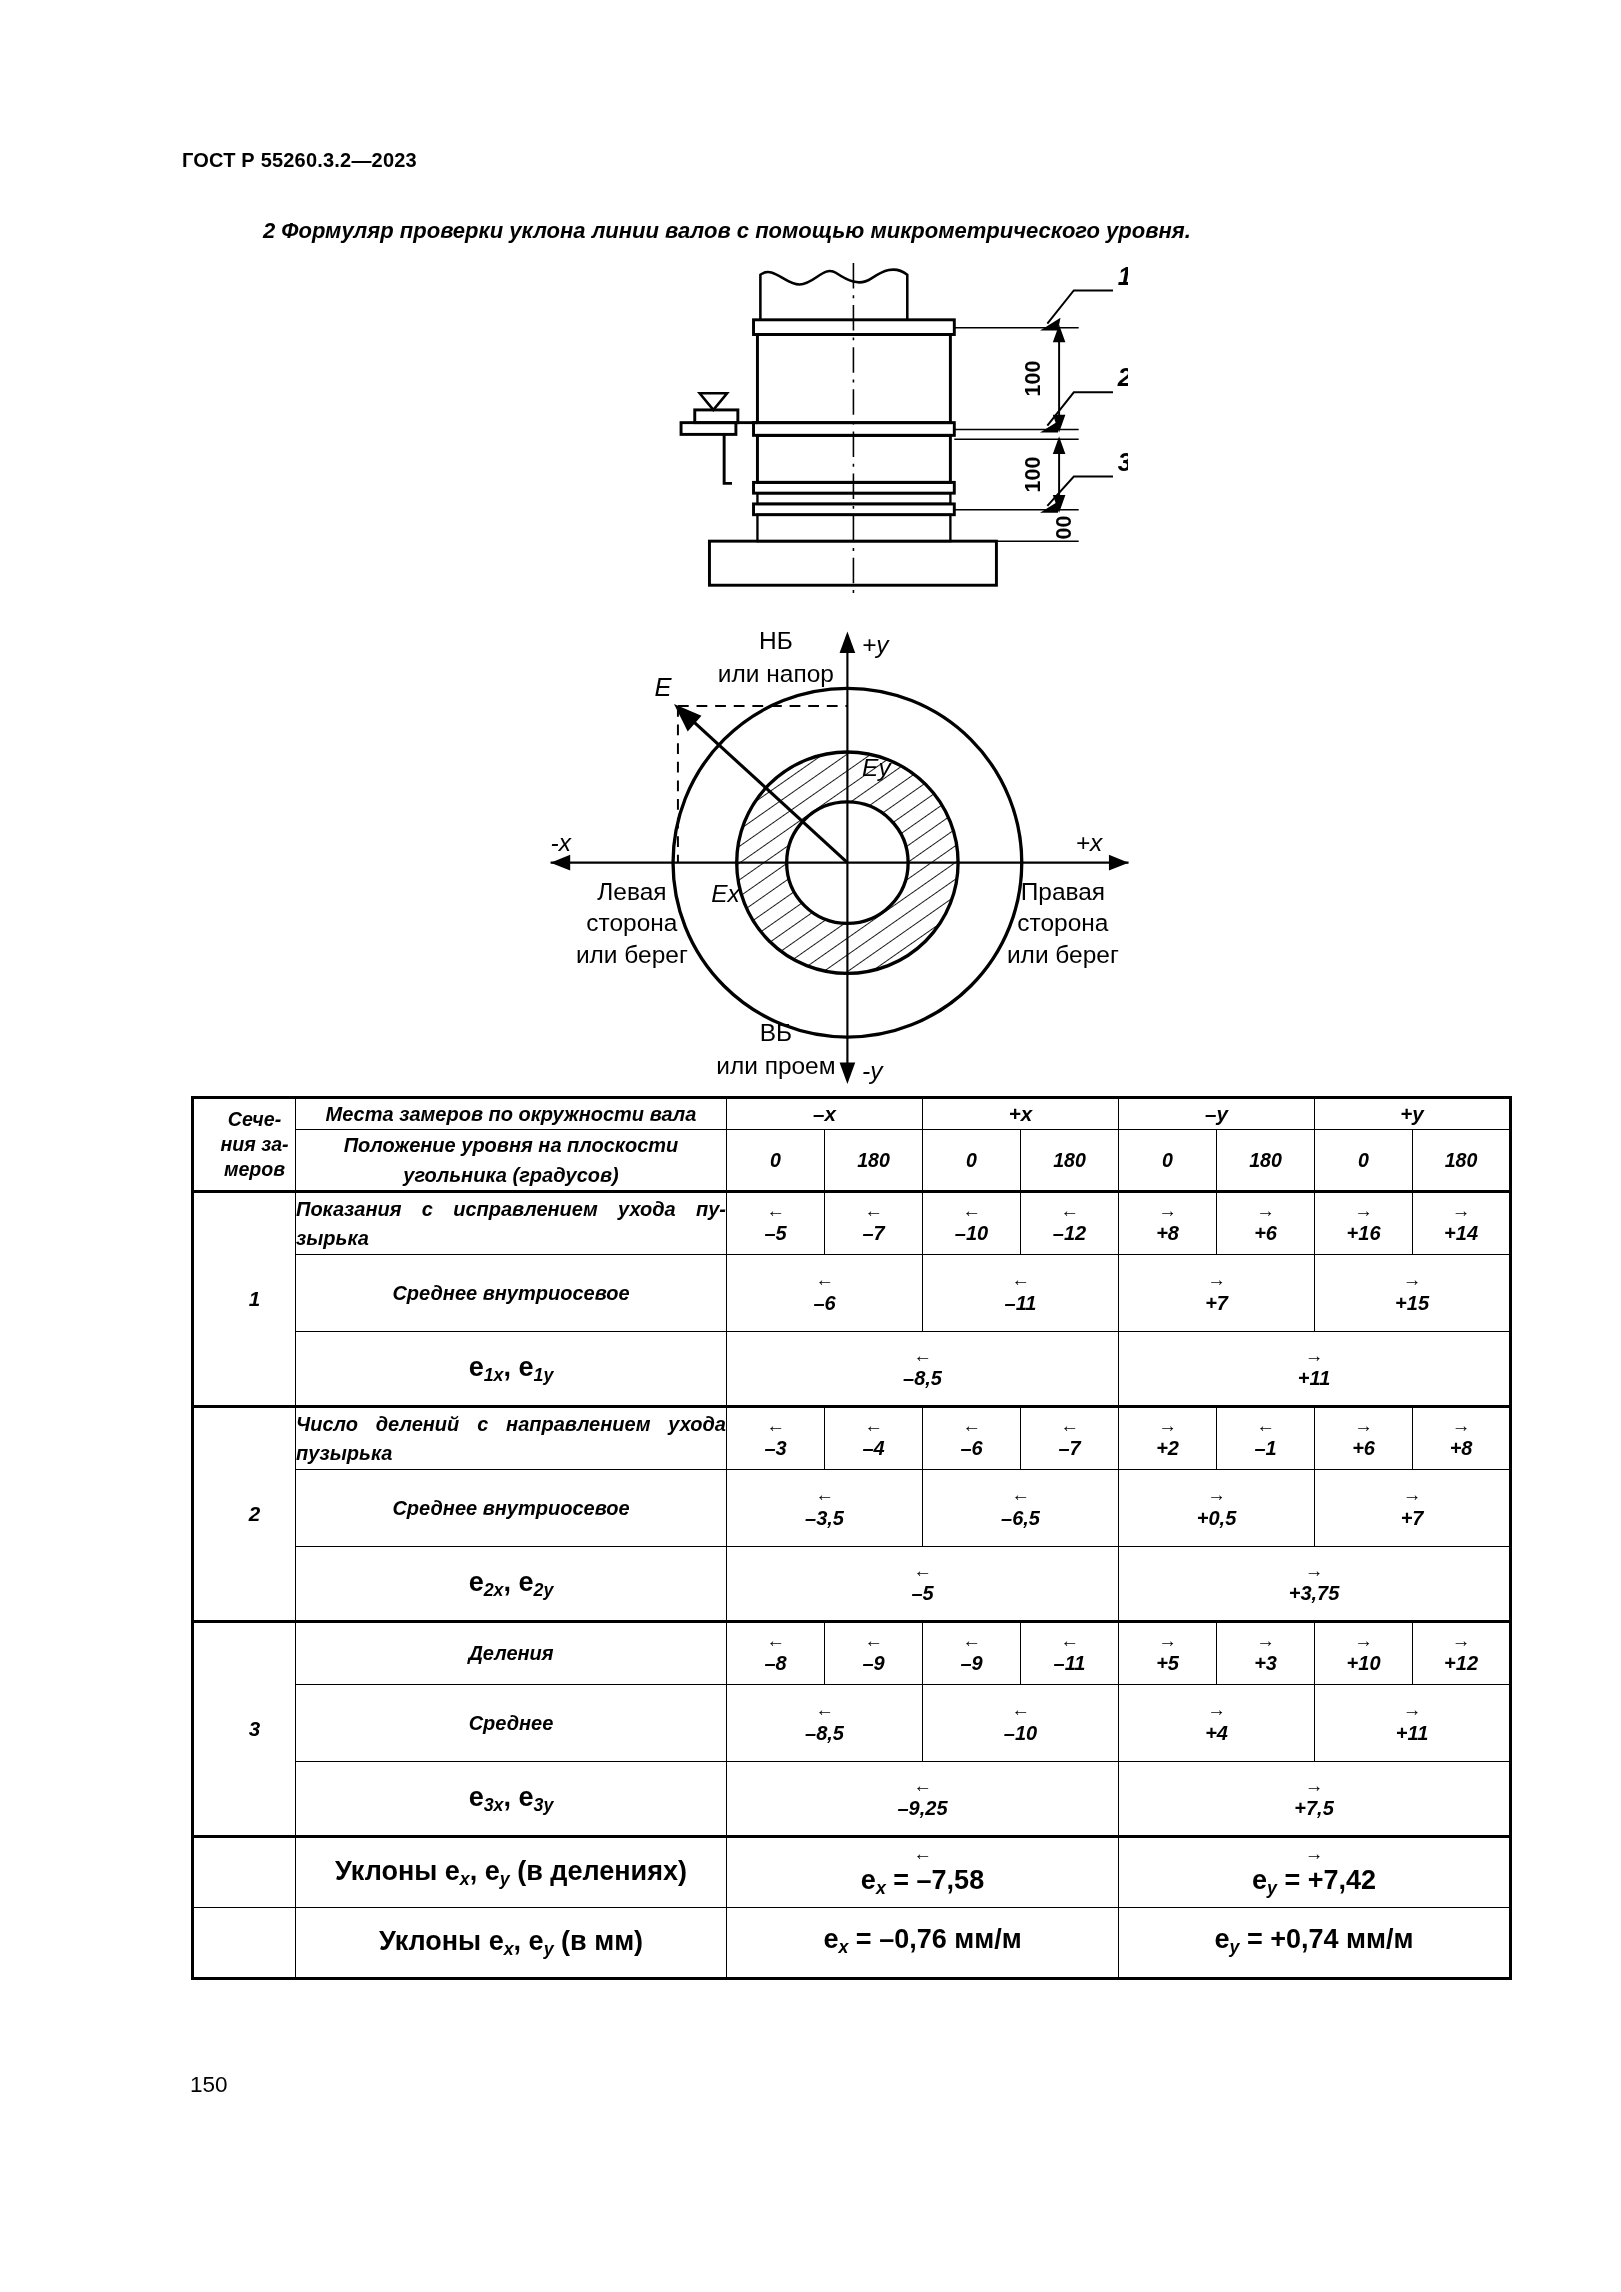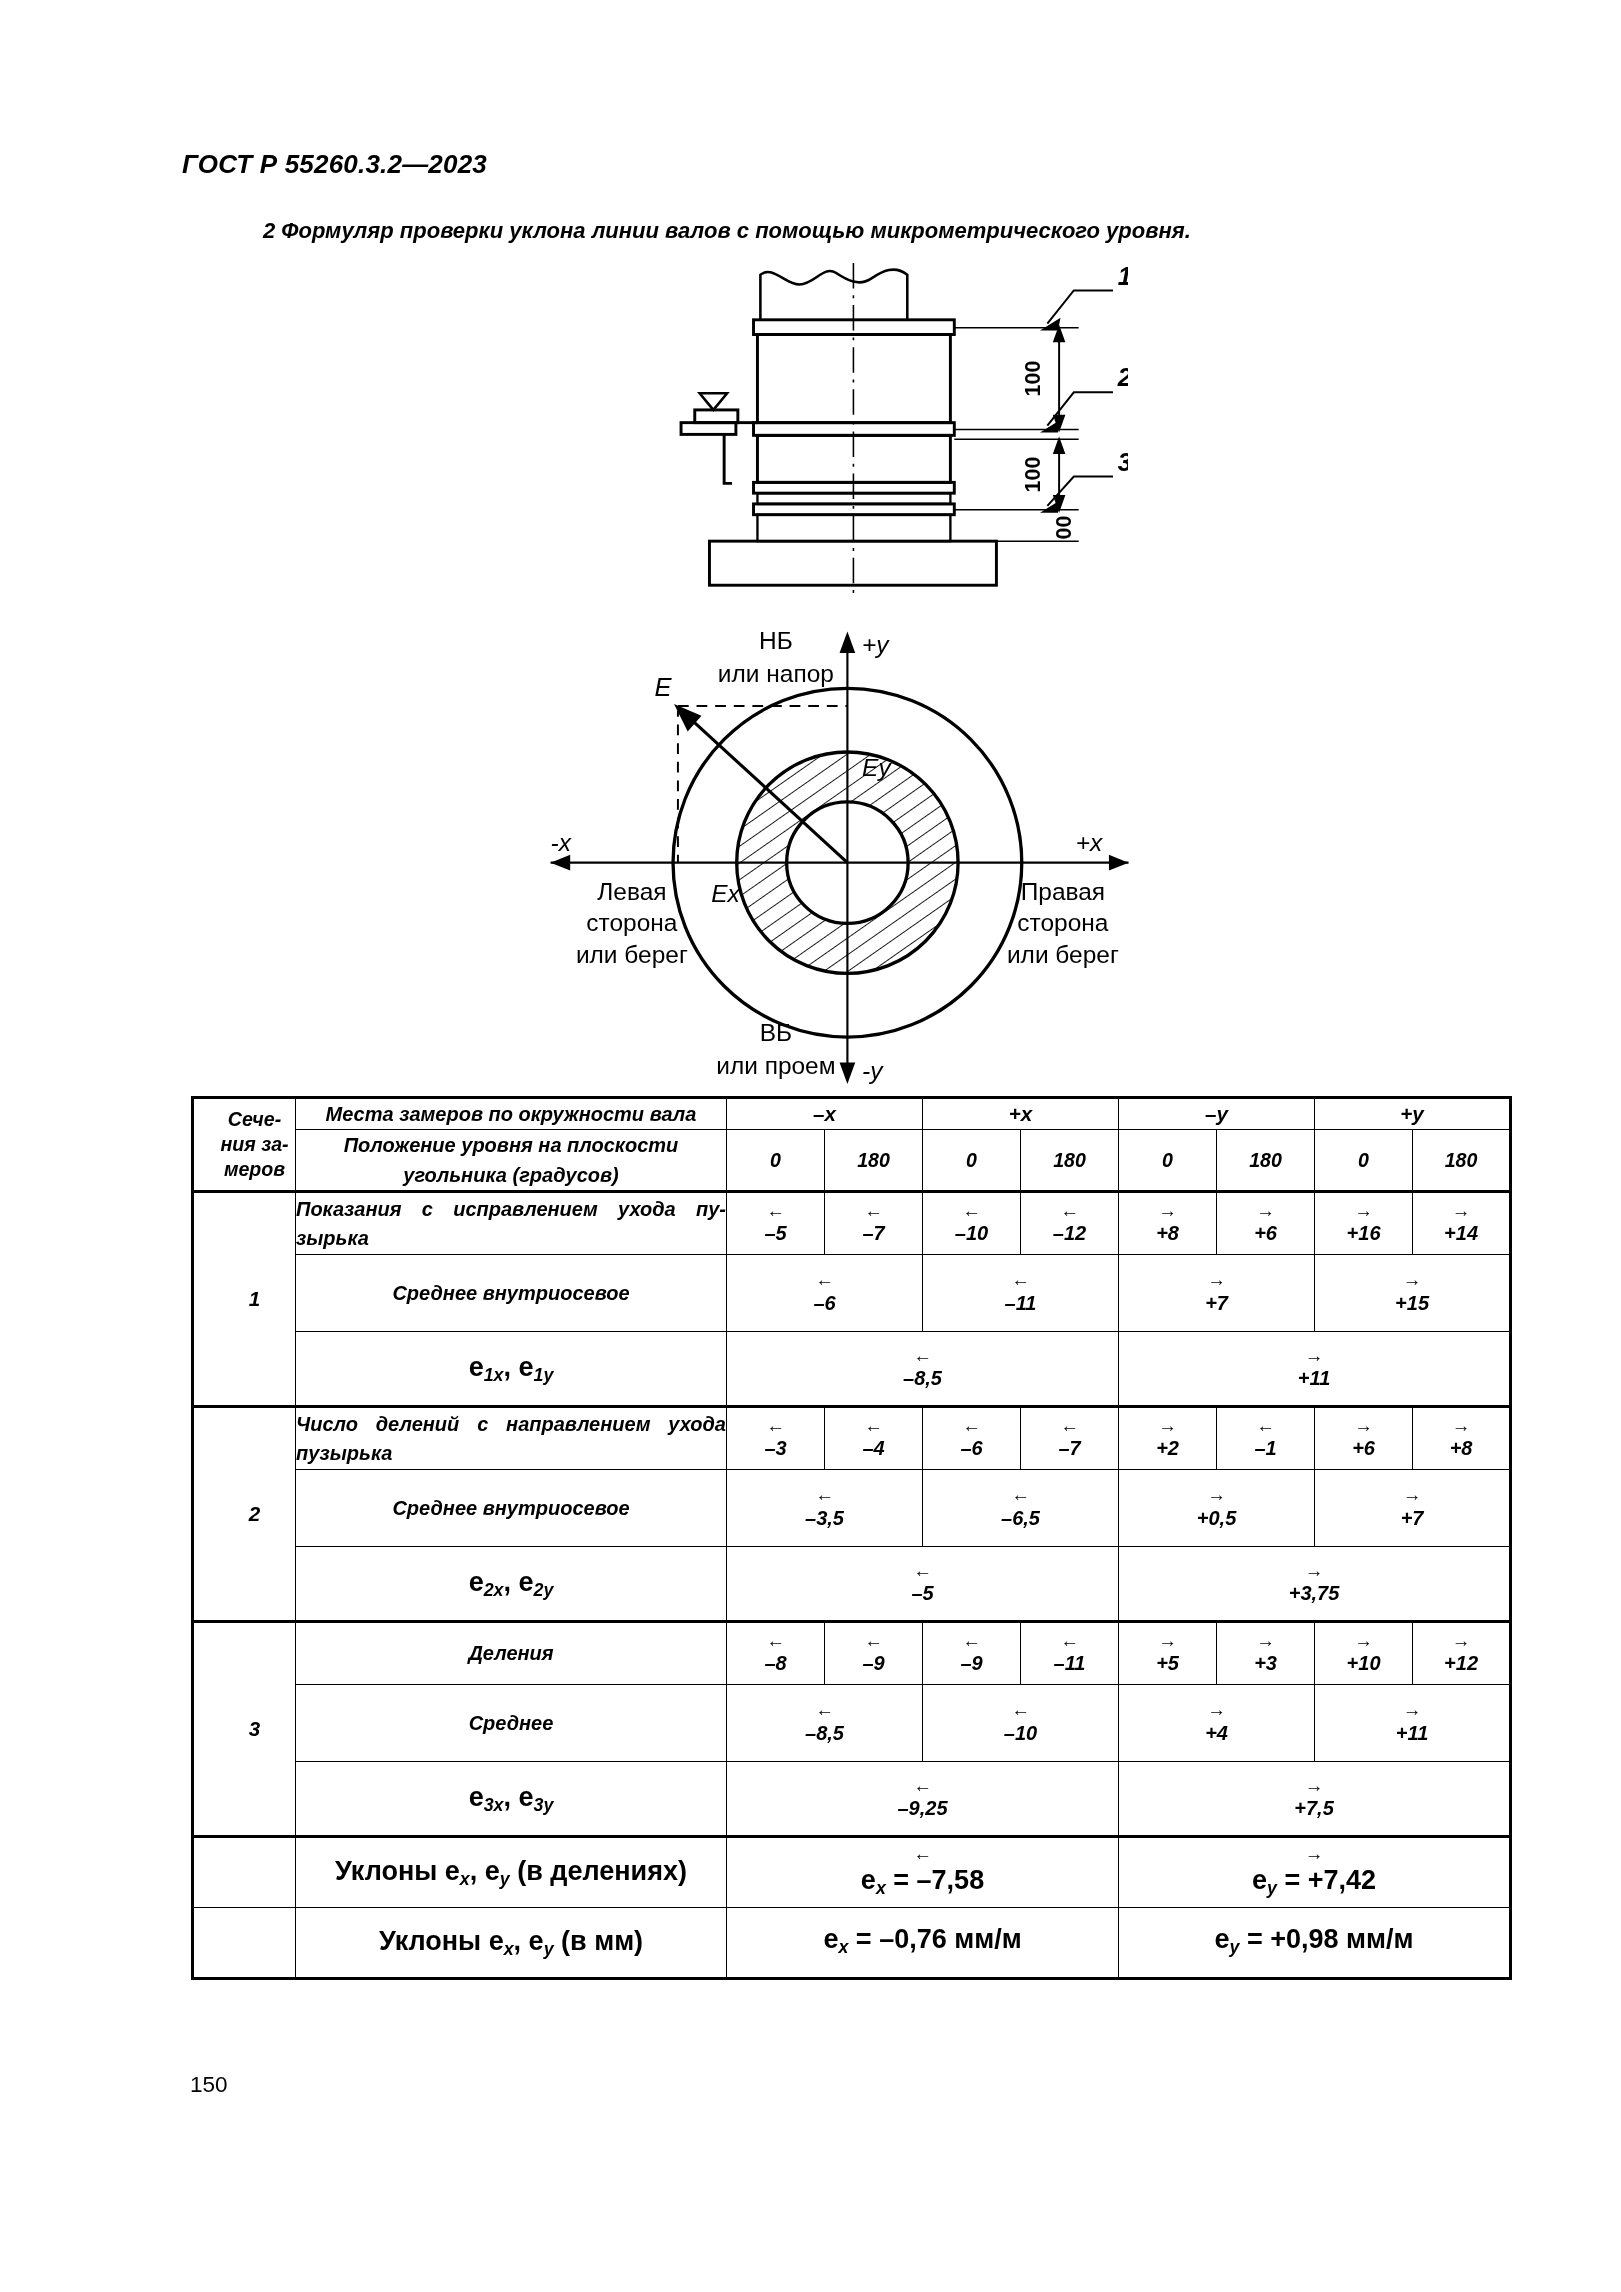--- a/index.html
+++ b/index.html
@@ -7,21 +7,21 @@
   body{
     width:1621px;height:2293px;position:relative;overflow:hidden;
     font-family:"Liberation Sans","DejaVu Sans",sans-serif;color:#000;
     -webkit-font-smoothing:antialiased;
   }
   .page{position:absolute;inset:0;}
 
   
   .doc-header{
     position:absolute;left:182px;top:149px;
-    font-size:26px;font-weight:bold;letter-spacing:0.2px;white-space:nowrap;font-style:italic;
+    font-size:20px;font-weight:bold;letter-spacing:0.2px;white-space:nowrap;
   }
   .section-title{
     position:absolute;left:263px;top:218px;
     font-size:22px;font-weight:bold;font-style:italic;white-space:nowrap;
   }
 
   
   .fig-shaft{position:absolute;left:667px;top:263px;width:461px;height:333px;}
   .fig-shaft svg{display:block;}
 
@@ -578,21 +578,21 @@
         <td class="desc outer-b">
           <span class="ei"><span>Уклоны e</span><sub>x</sub><span>, e</span><sub>y</sub><span> (в мм)</span></span>
         </td>
         <td colspan="4" class="outer-b">
           <div class="cellval">
                 <span class="num"><span class="ei"><i>e</i><sub>x</sub><span> = –0,76 мм/м</span></span></span>
               </div>
         </td>
         <td colspan="4" class="outer-b outer-r">
           <div class="cellval">
-                <span class="num"><span class="ei"><i>e</i><sub>y</sub><span> = +0,98 мм/м</span></span></span>
+                <span class="num"><span class="ei"><i>e</i><sub>y</sub><span> = +0,74 мм/м</span></span></span>
               </div>
         </td>
       </tr>
     </tbody>
       </table>
   </div>
 
   <div class="page-num">150</div>
 
 </div>

